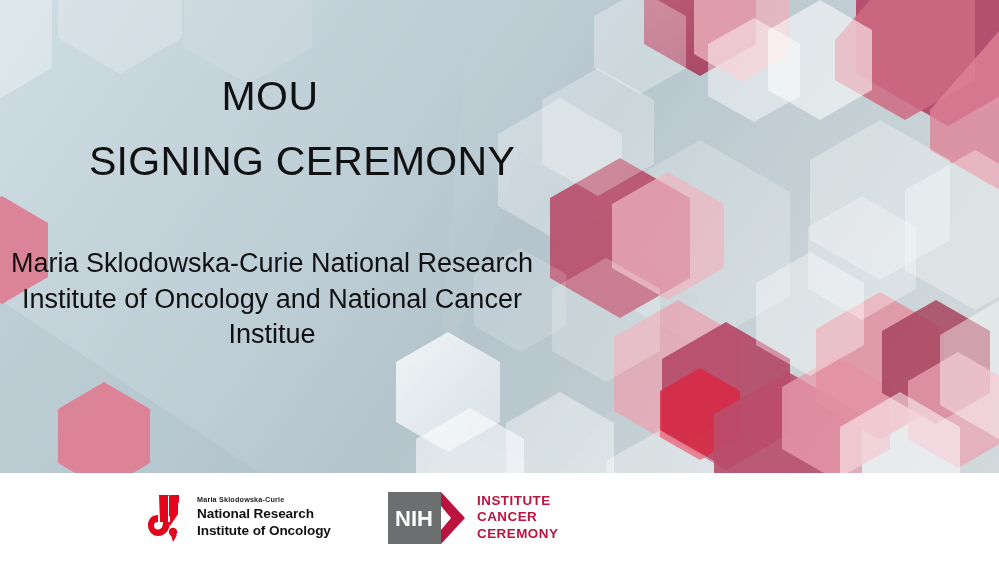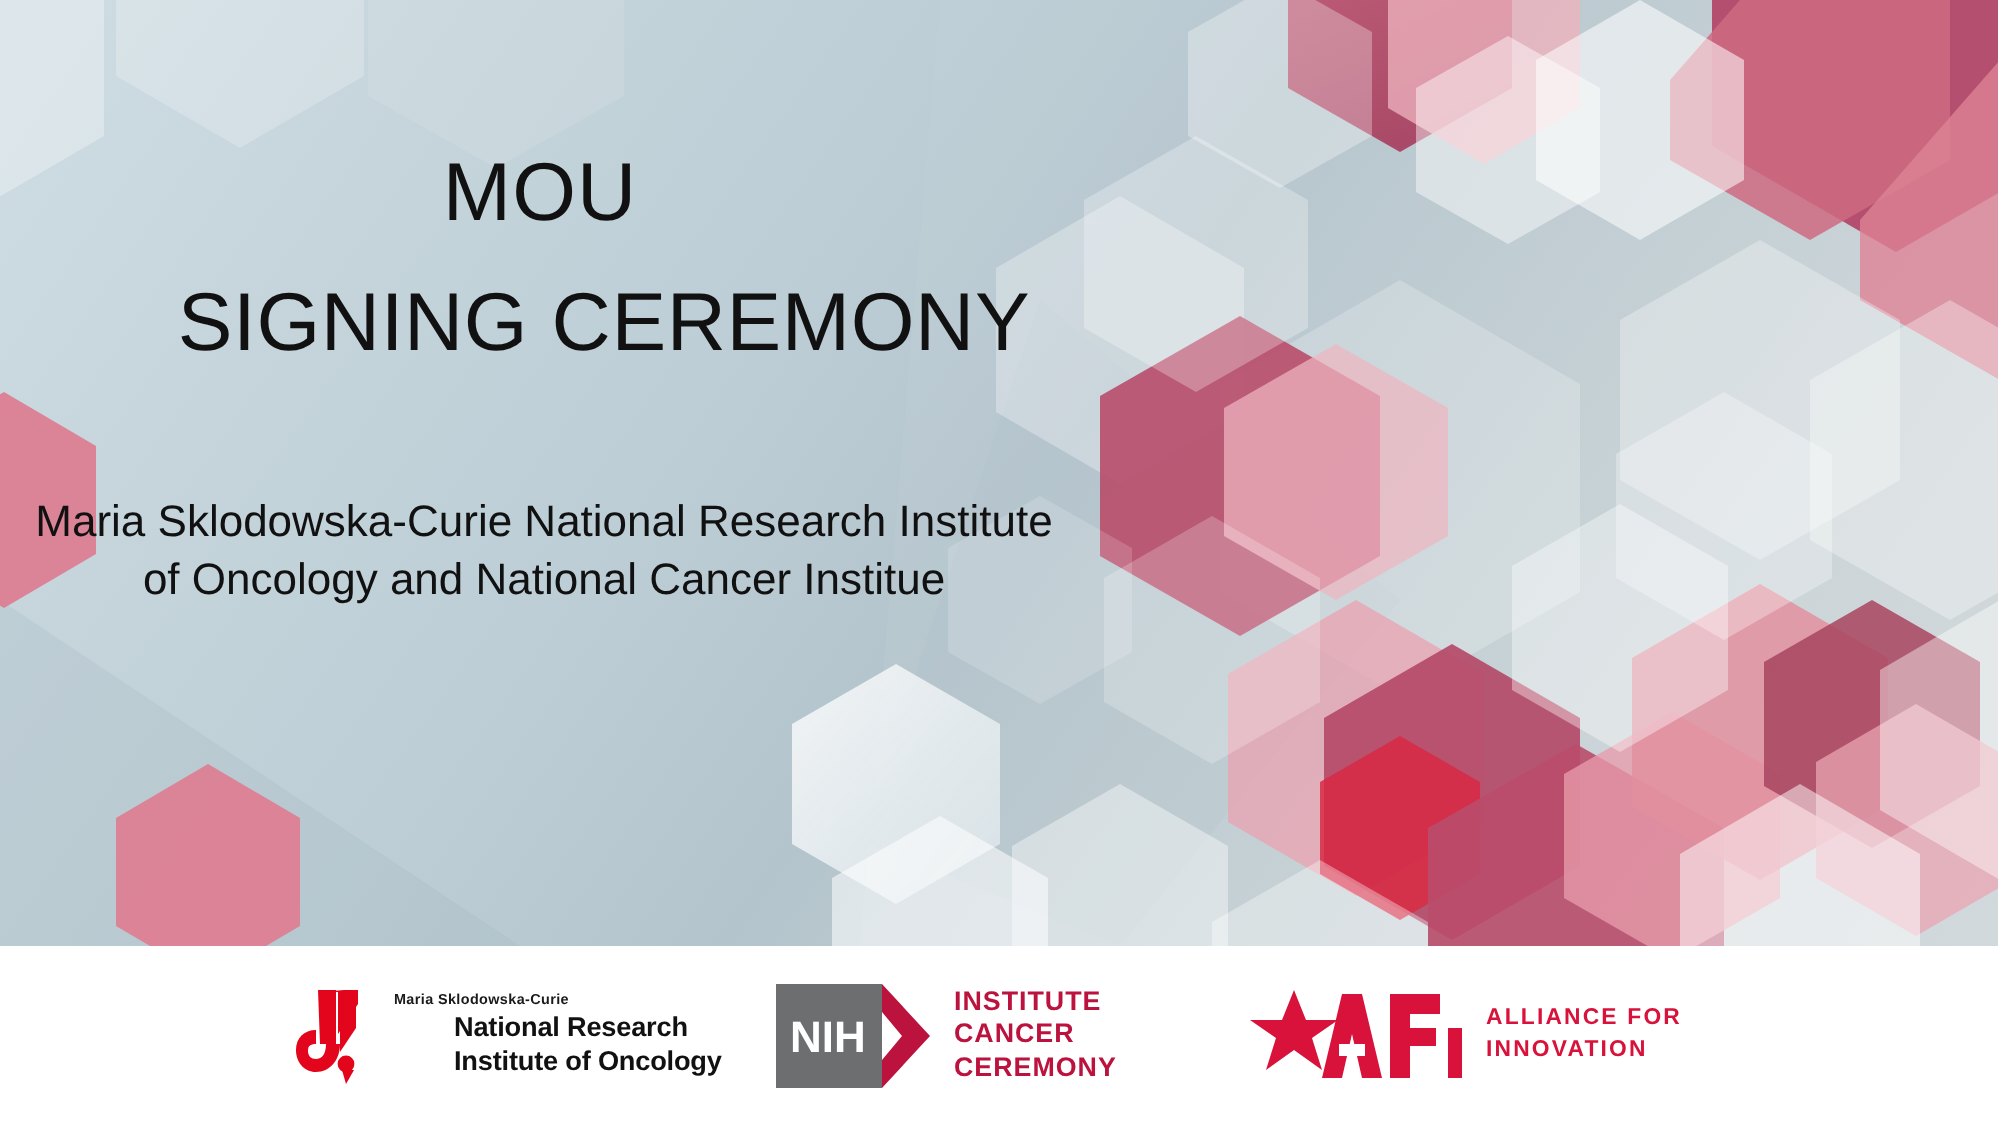--- a/index.html
+++ b/index.html
@@ -43,21 +43,21 @@
     text-align:center;
     margin-left:32px;
   }
   .l-sub{
     position:absolute;left:0;top:196px;width:540px;
     font-size:26px;line-height:1.15;
     text-align:center;
   }
   .l-orgs{
     position:absolute;left:8px;top:246px;width:528px;
-    font-size:22px;line-height:1.32;
+    font-size:27px;line-height:1.32;
     text-align:center;
   }
 
   
   #footer{
     position:absolute;left:0;top:473px;width:999px;height:65px;
     background:#ffffff;
     display:flex;align-items:center;
   }
   .logo{position:absolute;top:0;height:89px;display:flex;align-items:center;}
@@ -67,21 +67,20 @@
 
   .nrio-wrap{display:flex;align-items:center;gap:9px;}
   .nrio-text{display:flex;flex-direction:column;justify-content:center;line-height:1;}
   .nrio-small{
     font-size:7.2px;font-weight:700;color:#1a1a1a;letter-spacing:0.2px;
     margin-bottom:3px;
   }
   .nrio-big{
     font-size:13.6px;font-weight:700;color:#111;letter-spacing:-0.1px;
     line-height:1.22;
-    margin-left:30px;
   }
 
   .nci-wrap{display:flex;align-items:center;gap:9px;}
   .nci-text{
     display:flex;flex-direction:column;line-height:1.22;
     font-size:13.4px;font-weight:700;color:#bb133e;letter-spacing:0.5px;
   }
 
   .afi-wrap{display:flex;align-items:center;gap:12px;}
   .afi-text{
@@ -220,34 +219,15 @@
           <polygon points="53,0 77,26 53,52 53,38 63,26 53,14" fill="#bb133e"></polygon>
         </svg>
         <div class="nci-text">
           <div>INSTITUTE</div>
           <div>CANCER</div>
           <div>CEREMONY</div>
         </div>
       </div>
     </div>
 
-    <div class="logo" id="logo-afi">
-      <div class="afi-wrap">
-        <svg width="106" height="46" viewBox="0 0 106 46">
-
-          <polygon points="22,0 28,15 44,15 31,24 36,40 22,30 8,40 13,24 0,15 16,15" fill="#d8123a"></polygon>
-
-          <path d="M36,44 L46,2 L56,2 L66,44 L56,44 L51,22 L46,44 Z" fill="#d8123a"></path>
-          <rect x="44.5" y="27" width="13" height="6" fill="#ffffff"></rect>
-
-          <path d="M70,2 L95,2 L95,12 L80,12 L80,19 L93,19 L93,28 L80,28 L80,44 L70,44 Z" fill="#d8123a"></path>
-
-          <rect x="99" y="19" width="7" height="25" fill="#d8123a"></rect>
-        </svg>
-        <div class="afi-text">
-          <div>ALLIANCE FOR</div>
-          <div>INNOVATION</div>
-        </div>
-      </div>
-    </div>
 
   </div>
 </div>
 
 </body></html>

